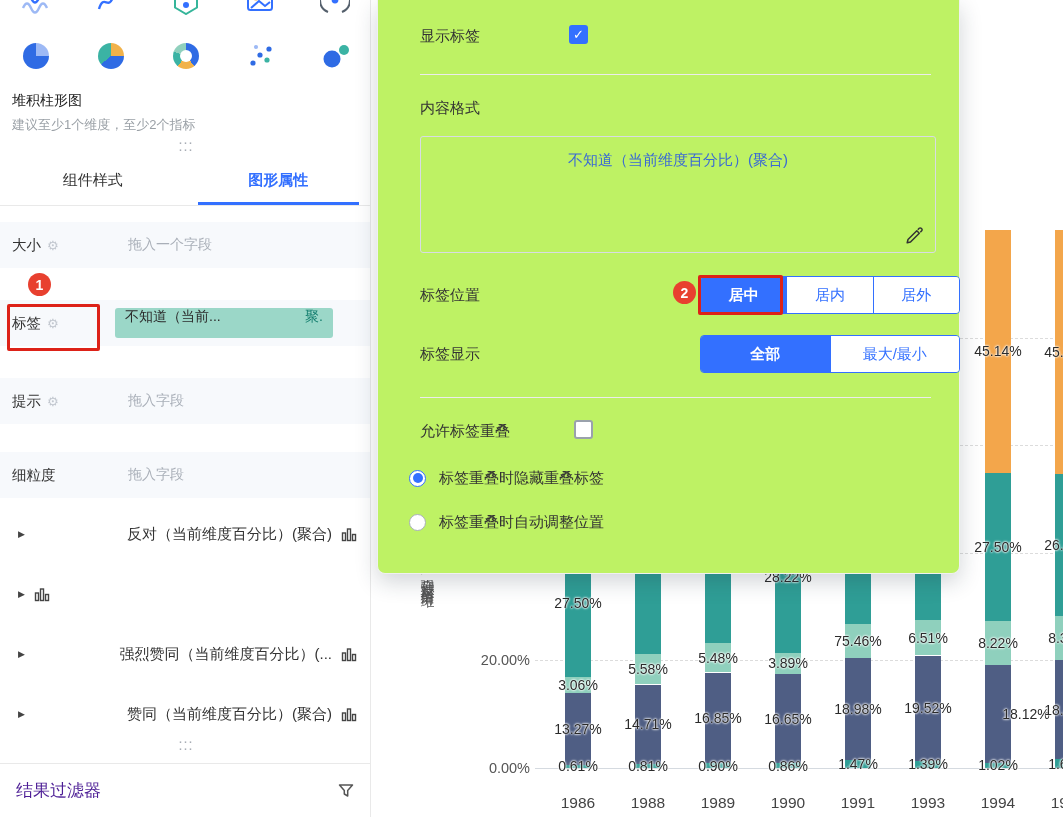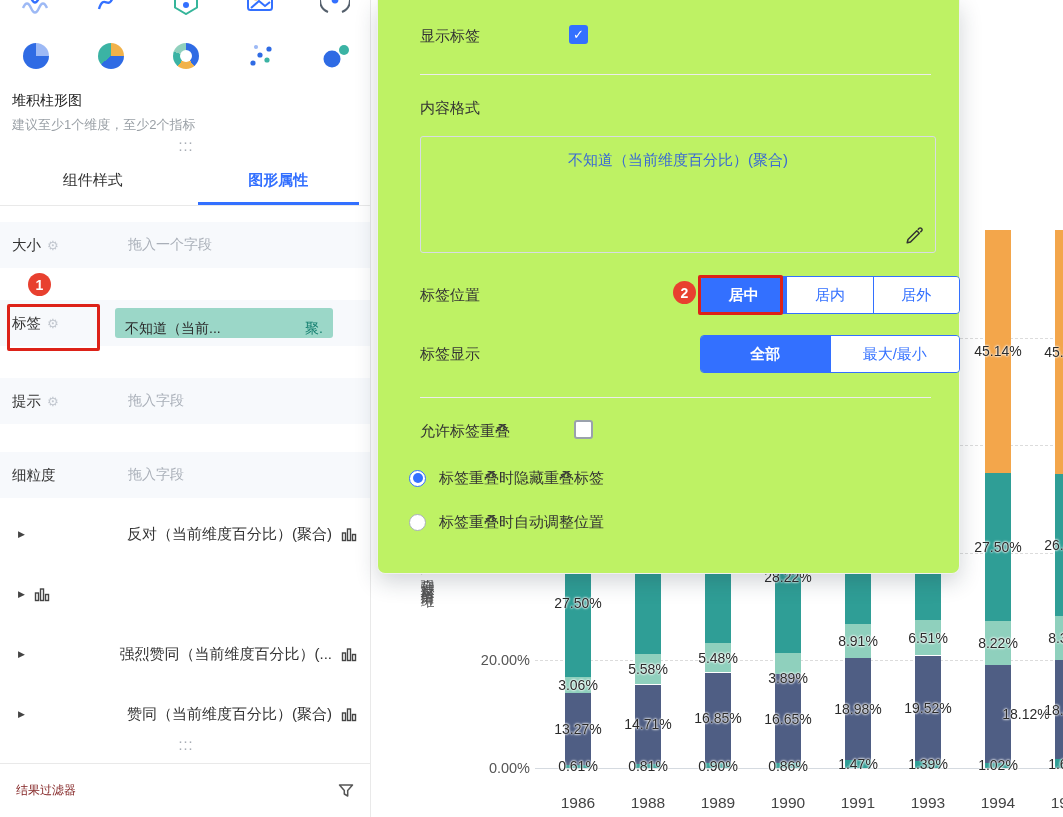--- a/index.html
+++ b/index.html
@@ -37,33 +37,33 @@
   .tab{flex:1;display:flex;align-items:center;justify-content:center;font-size:15px;color:#333;
     position:relative;cursor:pointer;}
   .tab.active{color:#3370ff;font-weight:600;}
   .tab.active::after{content:"";position:absolute;left:12px;right:12px;bottom:0;height:3px;background:#3370ff;}
   .field-row{position:absolute;left:0;width:371px;height:46px;background:#f7f9fc;display:flex;
     align-items:center;padding:0 12px;box-sizing:border-box;}
   .fr1{top:222px;} .fr2{top:300px;} .fr3{top:378px;} .fr4{top:452px;}
   .field-label{width:88px;font-size:14.5px;color:#333;display:flex;align-items:center;gap:6px;flex:none;}
   .gear{color:#c2c7cf;font-size:13px;line-height:1;}
   .placeholder{color:#a9afb8;font-size:14px;margin-left:28px;}
-  .pill{margin-left:15px;background:#9bd7c8;border-radius:3px;height:30px;display:flex;align-items:flex-end;
+  .pill{margin-left:15px;background:#9bd7c8;border-radius:3px;height:30px;display:flex;align-items:flex-start;
     justify-content:space-between;padding:0 10px;font-size:14px;color:#2b2b2b;width:218px;
     box-sizing:border-box;cursor:pointer;white-space:nowrap;}
   .pill-suffix{color:#157f70;}
   .measure-row{position:absolute;left:0;width:371px;height:44px;display:flex;align-items:center;
     padding:0 14px 0 18px;box-sizing:border-box;gap:9px;cursor:pointer;}
   .mr1{top:512px;} .mr2{top:572px;} .mr3{top:632px;} .mr4{top:692px;}
   .tri{color:#444;font-size:9px;flex:none;}
   .measure-label{flex:1;font-size:15px;color:#333;white-space:nowrap;overflow:hidden;text-align:right;}
   .bars-icon{flex:none;display:flex;}
   .sidebar-footer{position:absolute;top:763px;left:0;width:371px;height:54px;border-top:1px solid #e9e9e9;
     display:flex;align-items:center;justify-content:space-between;padding:0 16px;box-sizing:border-box;}
-  .footer-label{font-size:12px;color:#7f1d1d;}
+  .footer-label{font-size:17px;color:#4c1d95;}
   
   .chart-wrap{position:absolute;left:375px;top:0;width:688px;height:817px;z-index:1;overflow:hidden;background:#fff;}
   .gridline{position:absolute;left:160px;right:0;border-top:1px dashed #dcdcdc;height:0;}
   .xaxis-line{position:absolute;left:160px;right:0;border-top:1px solid #d5dae0;height:0;}
   .ytick{position:absolute;left:80px;width:75px;text-align:right;font-size:14.5px;color:#555;line-height:18px;}
   .yaxis-title{position:absolute;left:44px;top:552px;height:232px;writing-mode:vertical-rl;
     text-orientation:upright;font-size:14px;color:#555;overflow:hidden;letter-spacing:2px;}
   .seg{position:absolute;z-index:1;}
   .seglabel{position:absolute;width:90px;text-align:center;font-size:14px;color:#2b2b2b;z-index:3;
     line-height:20px;text-shadow:0 0 2px #fff,0 0 2px #fff,0 0 3px #fff;white-space:nowrap;}
@@ -152,32 +152,32 @@
     <div class="seg" style="left: 330px; top: 460.103px; width: 26px; height: 182.92px; background: rgb(47, 158, 150);"></div>
     <div class="seglabel" style="left: 298px; top: 541.563px;">34.00%</div>
     <div class="seg" style="left: 330px; top: 230px; width: 26px; height: 230.103px; background: rgb(243, 166, 75);"></div>
     <div class="seglabel" style="left: 298px; top: 335.051px;">42.77%</div>
     <div class="xlabel" style="left: 308px;">1989</div>
     <div class="seg" style="left: 400px; top: 763.373px; width: 26px; height: 4.6268px; background: rgb(47, 158, 150);"></div>
     <div class="seglabel" style="left: 368px; top: 755.687px;">0.86%</div>
     <div class="seg" style="left: 400px; top: 673.796px; width: 26px; height: 89.577px; background: rgb(79, 94, 132);"></div>
     <div class="seglabel" style="left: 368px; top: 708.585px;">16.65%</div>
     <div class="seg" style="left: 400px; top: 652.868px; width: 26px; height: 20.9282px; background: rgb(143, 208, 189);"></div>
-    <div class="seglabel" style="left: 368px; top: 653.332px; margin-top: 15px;">3.89%</div>
+    <div class="seglabel" style="left: 368px; top: 653.332px;">3.89%</div>
     <div class="seg" style="left: 400px; top: 501.044px; width: 26px; height: 151.824px; background: rgb(47, 158, 150);"></div>
     <div class="seglabel" style="left: 368px; top: 566.956px;">28.22%</div>
     <div class="seg" style="left: 400px; top: 230px; width: 26px; height: 271.044px; background: rgb(243, 166, 75);"></div>
     <div class="seglabel" style="left: 368px; top: 355.522px;">50.38%</div>
     <div class="xlabel" style="left: 378px;">1990</div>
     <div class="seg" style="left: 470px; top: 760.091px; width: 26px; height: 7.9086px; background: rgb(47, 158, 150);"></div>
     <div class="seglabel" style="left: 438px; top: 754.046px;">1.47%</div>
     <div class="seg" style="left: 470px; top: 657.979px; width: 26px; height: 102.112px; background: rgb(79, 94, 132);"></div>
     <div class="seglabel" style="left: 438px; top: 699.035px;">18.98%</div>
     <div class="seg" style="left: 470px; top: 623.762px; width: 26px; height: 34.2168px; background: rgb(143, 208, 189);"></div>
-    <div class="seglabel" style="left: 438px; top: 630.871px;">8.91%</div>
+    <div class="seglabel" style="left: 438px; top: 630.871px;">75.46%</div>
     <div class="seg" style="left: 470px; top: 462.362px; width: 26px; height: 161.4px; background: rgb(47, 158, 150);"></div>
     <div class="seglabel" style="left: 438px; top: 533.062px;">30.00%</div>
     <div class="seg" style="left: 470px; top: 230px; width: 26px; height: 232.362px; background: rgb(243, 166, 75);"></div>
     <div class="seglabel" style="left: 438px; top: 336.181px;">43.19%</div>
     <div class="xlabel" style="left: 448px;">1991</div>
     <div class="seg" style="left: 540px; top: 760.522px; width: 26px; height: 7.4782px; background: rgb(47, 158, 150);"></div>
     <div class="seglabel" style="left: 508px; top: 754.261px;">1.39%</div>
     <div class="seg" style="left: 540px; top: 655.504px; width: 26px; height: 105.018px; background: rgb(79, 94, 132);"></div>
     <div class="seglabel" style="left: 508px; top: 698.013px;">19.52%</div>
     <div class="seg" style="left: 540px; top: 620.48px; width: 26px; height: 35.0238px; background: rgb(143, 208, 189);"></div>

